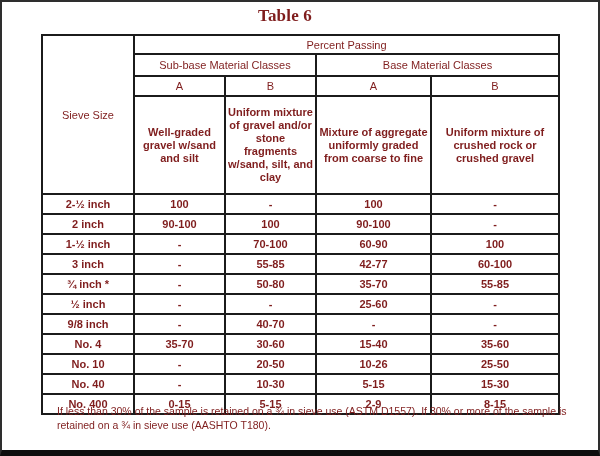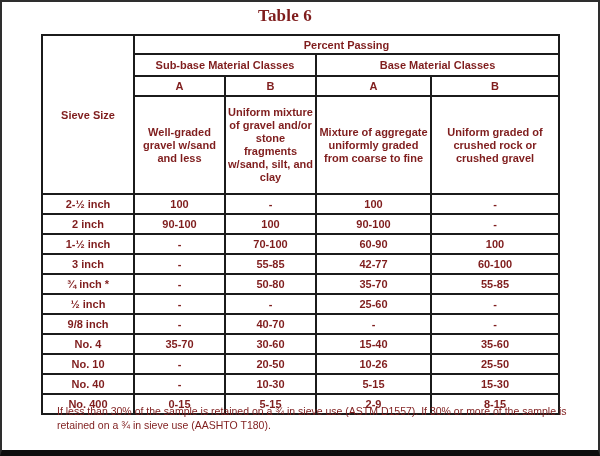--- a/index.html
+++ b/index.html
@@ -37,26 +37,26 @@
     table-layout: fixed;
   }
   table.tbl td, table.tbl th {
     border: 2px solid #1b1b1b;
     padding: 0 2px;
     text-align: center;
     vertical-align: middle;
     font-size: 11px;
     overflow: hidden;
   }
-  th.hdr { font-size: 12px; font-weight: bold; }
+  th.hdr { font-size: 12px; font-weight: normal; }
   td.sieve-head {
     border: none;
     background: transparent;
     font-size: 12px;
-    font-weight: bold;
+    font-weight: normal;
     vertical-align: middle;
   }
   tr.r1 { height: 19px; }
   tr.r2 { height: 22px; }
   tr.r3 { height: 20px; }
   tr.r4 { height: 98px; }
   th.desc {
     vertical-align: top;
     font-size: 11px;
     font-weight: bold;
@@ -100,24 +100,24 @@
         <th class="hdr" colspan="2">Sub-base Material Classes</th>
         <th class="hdr" colspan="2">Base Material Classes</th>
       </tr>
       <tr class="r3">
         <th class="hdr">A</th>
         <th class="hdr">B</th>
         <th class="hdr">A</th>
         <th class="hdr">B</th>
       </tr>
       <tr class="r4">
-        <th class="desc">Well-graded gravel w/sand and less</th>
+        <th class="desc">Well-graded gravel w/sand and silt</th>
         <th class="desc">Uniform mixture of gravel and/or stone fragments w/sand, silt, and clay</th>
         <th class="desc">Mixture of aggregate uniformly graded from coarse to fine</th>
-        <th class="desc">Uniform graded of crushed rock or crushed gravel</th>
+        <th class="desc">Uniform mixture of crushed rock or crushed gravel</th>
       </tr>
     </thead>
     <tbody class="data">
         <tr>
           <td>2-½ inch</td>
           <td>100</td>
           <td>-</td>
           <td>100</td>
           <td>-</td>
         </tr>

